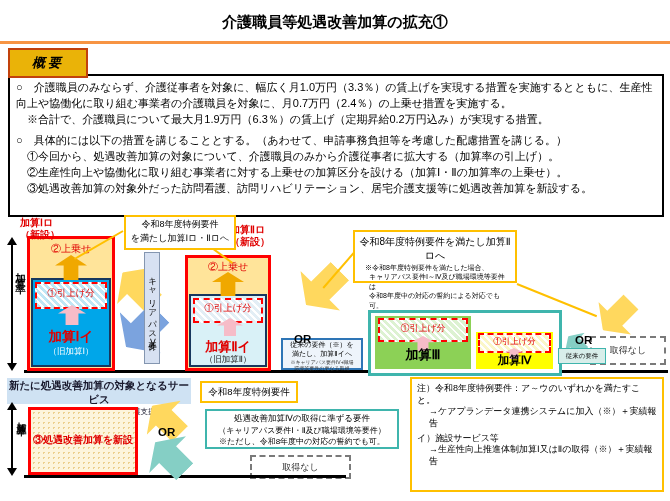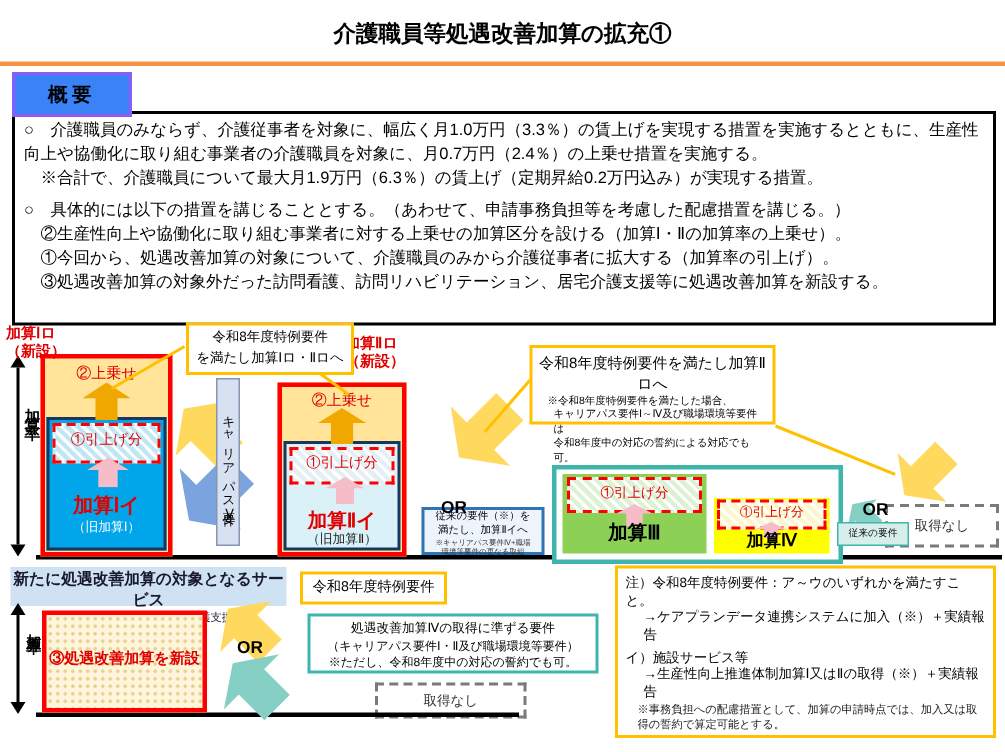--- a/index.html
+++ b/index.html
@@ -6,22 +6,22 @@
   #page{position:relative;width:670px;height:501px;background:#fff;overflow:hidden;
         font-family:"Liberation Sans",sans-serif;color:#000;}
   .abs{position:absolute;}
   .b{font-weight:bold;}
   .red{color:#e00000;}
   .ctr{text-align:center;}
   
   #title{top:13px;left:0;width:670px;text-align:center;font-size:15px;font-weight:bold;}
   #rule{top:41px;left:0;width:670px;height:3px;background:#f79443;}
   
-  #ov-tab{top:48px;left:8px;width:76px;height:26px;border:2px solid #8b5cf6;background:#3b82f6;
-          font-size:13px;font-weight:bold;text-align:center;line-height:26px;letter-spacing:3px;z-index:5;}
+  #ov-tab{top:48px;left:8px;width:76px;height:26px;border:2px solid #c2410c;background:#eab308;
+          font-size:13px;font-weight:bold;text-align:center;line-height:26px;letter-spacing:3px;z-index:5;font-style:italic;}
   #ov-box{top:74px;left:8px;width:640px;height:131px;border:2px solid #000;background:#fff;
           font-size:11px;line-height:1.45;padding:4px 6px;}
   #ov-box .para{margin-bottom:5px;}
   #ov-box .ind{padding-left:11px;}
   
   .seclabel{background:#cfe2f3;color:#1a1a2e;font-weight:bold;font-size:10.5px;text-align:center;}
   
   .redbox{border:3px solid #ff0000;}
   .bandtxt{color:#e00000;font-weight:normal;font-size:10px;text-align:center;}
   .innerbox{border:2px solid #17375e;}
@@ -64,35 +64,35 @@
   <div id="rule" class="abs"></div>
 
   <div id="ov-tab" class="abs">概要</div>
   <div id="ov-box" class="abs">
     <div class="para">
       <div>○　介護職員のみならず、介護従事者を対象に、幅広く月1.0万円（3.3％）の賃上げを実現する措置を実施するとともに、生産性向上や協働化に取り組む事業者の介護職員を対象に、月0.7万円（2.4％）の上乗せ措置を実施する。</div>
       <div class="ind">※合計で、介護職員について最大月1.9万円（6.3％）の賃上げ（定期昇給0.2万円込み）が実現する措置。</div>
     </div>
     <div class="para">
       <div>○　具体的には以下の措置を講じることとする。（あわせて、申請事務負担等を考慮した配慮措置を講じる。）</div>
+      <div class="ind">①今回から、処遇改善加算の対象について、介護職員のみから介護従事者に拡大する（加算率の引上げ）。</div>
       <div class="ind">②生産性向上や協働化に取り組む事業者に対する上乗せの加算区分を設ける（加算Ⅰ・Ⅱの加算率の上乗せ）。</div>
-      <div class="ind">①今回から、処遇改善加算の対象について、介護職員のみから介護従事者に拡大する（加算率の引上げ）。</div>
       <div class="ind">③処遇改善加算の対象外だった訪問看護、訪問リハビリテーション、居宅介護支援等に処遇改善加算を新設する。</div>
     </div>
   </div>
 
 
   <div class="abs vaxis" style="top:237px;left:7px;height:134px;">
     <div class="tri-u"></div>
     <div class="shaft" style="height:118px;"></div>
     <div class="tri-d"></div>
   </div>
   <div class="abs vtext b" style="top:264px;left:14px;font-size:10.5px;letter-spacing:5px;">加算率</div>
 
-  <div class="abs newtag" style="top:217px;left:4px;">
+  <div class="abs newtag" style="top:217px;left:20px;">
     <div>加算Ⅰロ</div>
     <div>（新設）</div>
   </div>
 
   <div class="abs oline" style="top:230px;left:123px;width:56px;transform:rotate(150deg);"></div>
   <div class="abs oline" style="top:242px;left:205px;width:34px;transform:rotate(36deg);"></div>
 
   <div class="abs redbox" style="top:236px;left:27px;width:82px;height:129px;background:#ffe49a;z-index:2;">
     <div class="abs bandtxt" style="top:3px;left:0;width:100%;">②上乗せ</div>
     <div class="abs uarrow gold" style="top:16px;left:25px;width:32px;height:25px;z-index:3;"></div>
@@ -209,17 +209,16 @@
 
   <div class="abs dashedbox" style="top:455px;left:250px;width:97px;height:20px;line-height:20px;">取得なし</div>
 
   <div class="abs baseline" style="top:475px;left:24px;width:322px;"></div>
 
   <div class="abs callout" style="top:377px;left:410px;width:254px;height:115px;padding:4px 5px;box-sizing:border-box;">
     <div class="notesline">注）令和8年度特例要件：ア～ウのいずれかを満たすこと。</div>
     <div class="notesline" style="padding-left:12px;">→ケアプランデータ連携システムに加入（※）＋実績報告</div>
     <div class="notesline" style="margin-top:3px;">イ）施設サービス等</div>
     <div class="notesline" style="padding-left:12px;">→生産性向上推進体制加算Ⅰ又はⅡの取得（※）＋実績報告</div>
-    <div class="notesline sm" style="padding-left:8px;">※事務負担への配慮措置として、加算の申請時点では、加入又は取得の誓約で算定可能とする。</div>
 
   </div>
 
 </div>
 
 </body></html>

